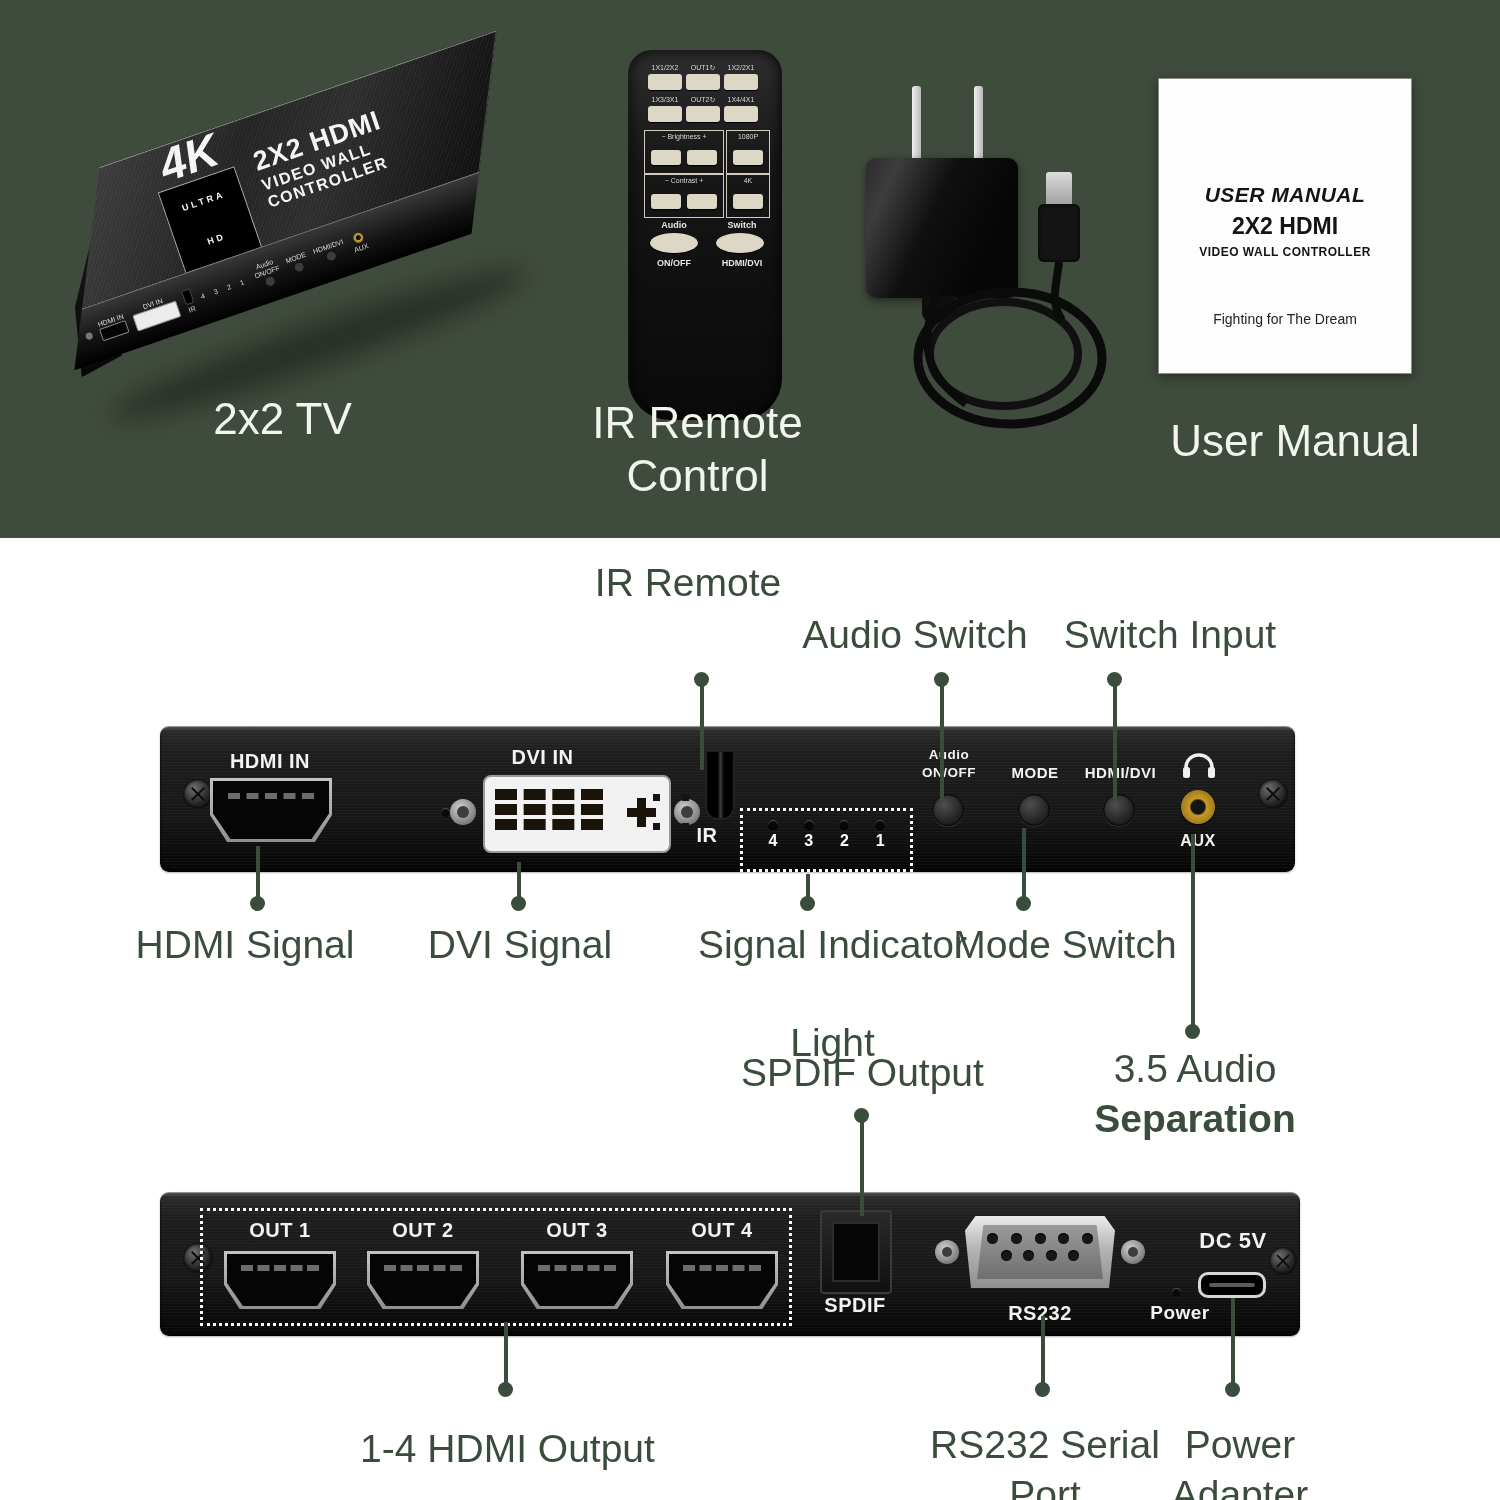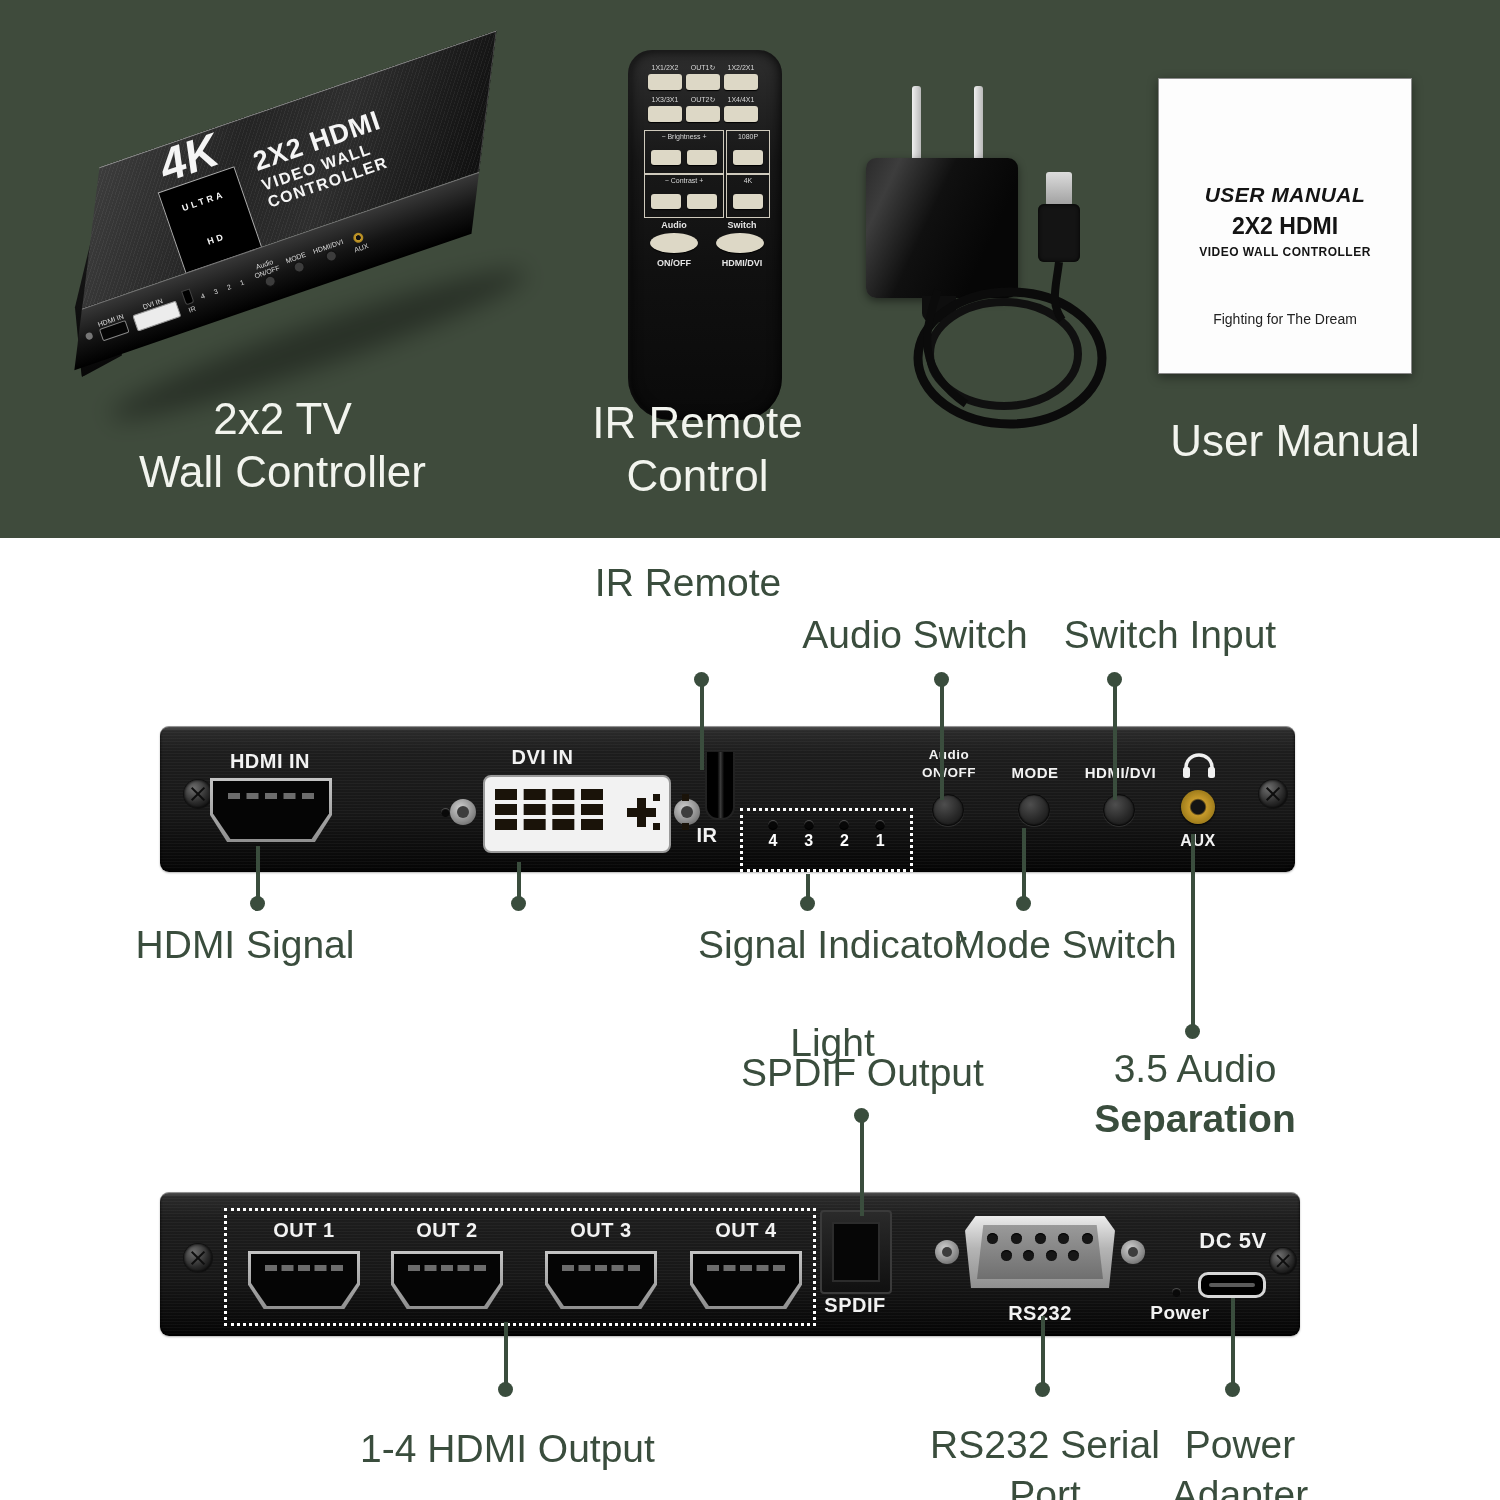--- a/index.html
+++ b/index.html
@@ -202,21 +202,20 @@
 
     <div id="manual">
       <div class="mline" style="top:104px;font-style:italic;font-weight:800;font-size:21px;letter-spacing:.5px;">USER MANUAL</div>
       <div class="mline" style="top:134px;font-weight:800;font-size:23px;">2X2 HDMI</div>
       <div class="mline" style="top:166px;font-weight:700;font-size:12px;letter-spacing:.5px;">VIDEO WALL CONTROLLER</div>
       <div class="mline" style="top:232px;font-size:14px;color:#222;">Fighting for The Dream</div>
     </div>
 
     <div class="hcap" style="left:95px;top:392px;width:375px;">
       <span style="display:block;">2x2 TV</span>
-      <span style="display:block;">Wall Controller</span>
     </div>
     <div class="hcap" style="left:555px;top:396px;width:285px;">
       <span style="display:block;">IR Remote</span>
       <span style="display:block;">Control</span>
     </div>
     <div class="hcap" style="left:1145px;top:414px;width:300px;">User Manual</div>
   </div>
 
   <div class="co" style="left:523px;top:558px;width:330px;">
     <span style="display:block;">IR Remote</span>
@@ -287,20 +286,21 @@
     <span style="position:absolute;left:1021px;top:64px;width:34px;height:34px;border-radius:50%;background:radial-gradient(circle,#141414 28%,#c79a2a 36%,#8a6d14 88%);box-shadow:0 1px 2px #000;"></span>
     <span class="plabel" style="left:1008px;top:106px;width:60px;font-size:16px;">AUX</span>
     <span class="screw" style="left:1099px;top:54px;width:28px;height:28px;"></span>
   </div>
 
   <span class="lead" style="left:256px;top:846px;height:54px;"></span>
   <span class="ldot" style="left:250px;top:896px;"></span>
   <div class="co" style="left:90px;top:920px;width:310px;">HDMI Signal</div>
   <span class="lead" style="left:517px;top:862px;height:38px;"></span>
   <span class="ldot" style="left:511px;top:896px;"></span>
+  <div class="co" style="left:370px;top:920px;width:300px;">DVI Signal</div>
   <span class="lead" style="left:806px;top:874px;height:28px;"></span>
   <span class="ldot" style="left:800px;top:896px;"></span>
   <div class="co" style="left:660px;top:920px;width:345px;">
     <span style="display:block;">Signal Indicator</span>
     <span style="display:block;margin-top:48px;">Light</span>
   </div>
   <span class="lead" style="left:1022px;top:828px;height:72px;"></span>
   <span class="ldot" style="left:1016px;top:896px;"></span>
   <div class="co" style="left:915px;top:920px;width:300px;">Mode Switch</div>
   <span class="lead" style="left:1191px;top:834px;height:194px;"></span>
@@ -309,21 +309,21 @@
     <span style="display:block;">3.5 Audio</span>
     <span style="display:block;font-weight:bold;">Separation</span>
   </div>
 
   <div class="co" style="left:720px;top:1048px;width:285px;">SPDIF Output</div>
   <span class="ldot" style="left:854px;top:1108px;"></span>
   <span class="lead" style="left:860px;top:1120px;height:96px;"></span>
 
   <div class="panel" style="left:160px;top:1192px;width:1140px;height:144px;">
     <span class="screw" style="left:24px;top:52px;width:28px;height:28px;"></span>
-    <span class="dotbox" style="left:64px;top:16px;width:586px;height:112px;">
+    <span class="dotbox" style="left:40px;top:16px;width:586px;height:112px;">
       <span style="position:absolute;left:21px;top:8px;width:112px;">
         <span class="plabel" style="left:0;top:0;width:112px;font-size:20px;">OUT 1</span>
         <span class="hport" style="left:0;top:32px;width:112px;height:58px;">
             <span class="sh"></span>
             <span class="in"></span>
             <span class="strip"></span>
           </span>
       </span>
       <span style="position:absolute;left:164px;top:8px;width:112px;">
         <span class="plabel" style="left:0;top:0;width:112px;font-size:20px;">OUT 2</span>

